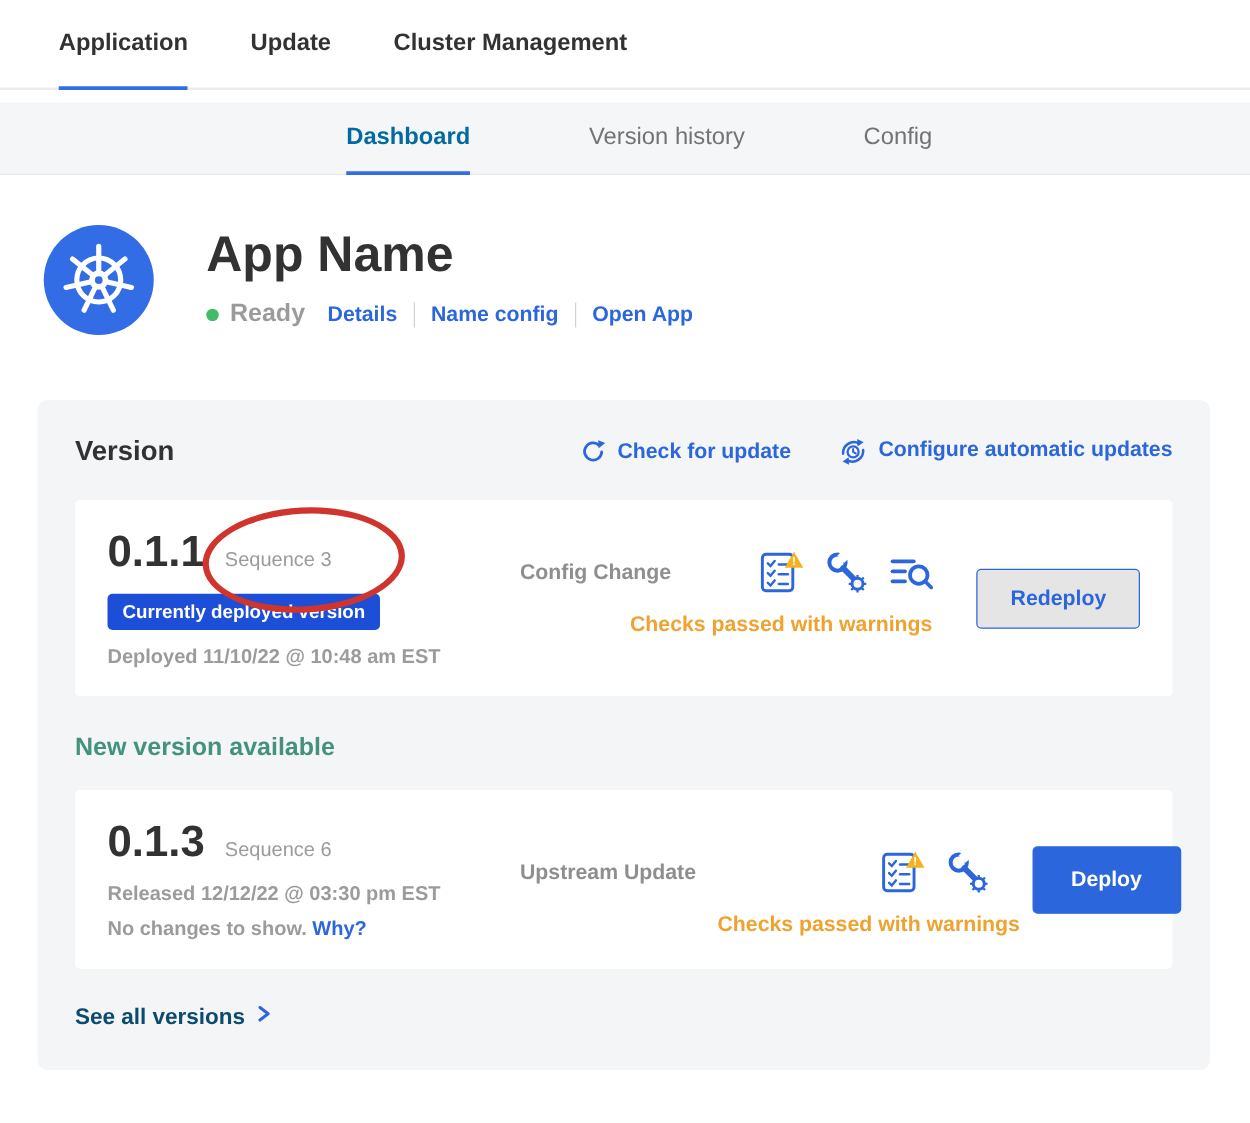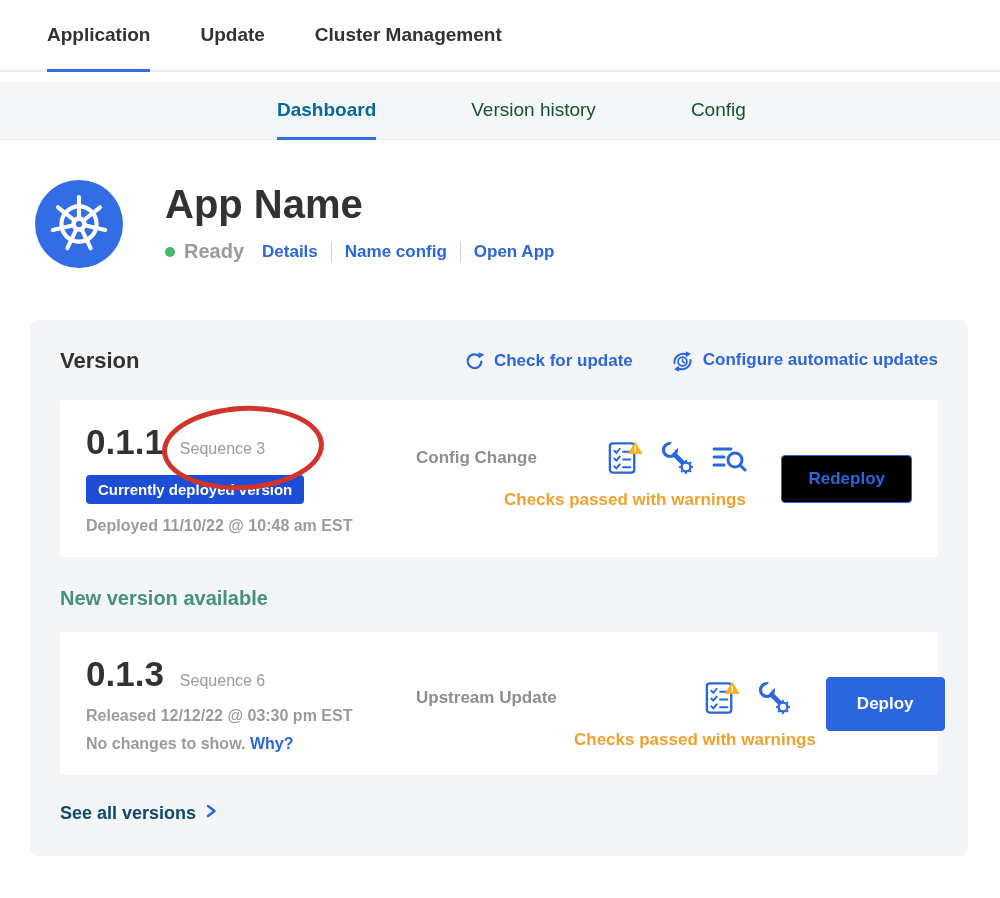--- a/index.html
+++ b/index.html
@@ -9,21 +9,21 @@
   
   .topnav{height:70px;display:flex;align-items:stretch;gap:50px;padding-left:47px;
           border-bottom:2px solid #ececec;background:#fff;}
   .topnav .tab{display:flex;align-items:center;font-size:19px;font-weight:700;color:#323232;
                border-bottom:3px solid transparent;margin-bottom:-2px;cursor:pointer;}
   .topnav .tab.active{border-bottom-color:#326de6;}
 
   
   .subnav{margin-top:10px;height:57px;background:#f4f6f7;border-bottom:1px solid #e6e9ea;
           display:flex;gap:95px;padding-left:277px;}
-  .subnav .tab{display:flex;align-items:center;font-size:19px;color:#14532d;white-space:nowrap;
+  .subnav .tab{display:flex;align-items:center;font-size:19px;color:#737373;white-space:nowrap;
                border-bottom:3px solid transparent;margin-bottom:-1px;cursor:pointer;}
   .subnav .tab.active{color:#0369a1;font-weight:700;border-bottom-color:#326de6;}
 
   
   .app-header{display:flex;align-items:flex-start;padding:40px 0 0 35px;}
   .logo{width:88px;height:88px;border-radius:50%;background:#326de6;display:flex;
         align-items:center;justify-content:center;flex:none;}
   .head-col{margin-left:42px;padding-top:2px;}
   .app-title{font-size:40px;font-weight:700;color:#323232;line-height:1.1;}
   .app-meta{display:flex;align-items:center;margin-top:14px;}
@@ -57,21 +57,21 @@
   .vmid-row{display:flex;align-items:center;justify-content:space-between;padding-right:24px;}
   .change-type{font-size:17px;font-weight:700;color:#8e8e8e;white-space:nowrap;}
   .icons{display:flex;gap:16px;align-items:center;}
   .sicon{cursor:pointer;display:flex;}
   .checks{margin-top:14px;font-size:17px;font-weight:700;color:#efa22f;white-space:nowrap;cursor:pointer;}
   .checks.c1{margin-left:88px;}
   .checks.c2{margin-left:158px;}
 
   .vbtn{align-self:center;margin-left:10px;}
   .btn{font-family:inherit;font-size:17px;font-weight:700;border-radius:4px;padding:13px 26px;cursor:pointer;}
-  .btn.outline{background:#000000;border:1.5px solid #2b66dd;color:#2b66dd;}
+  .btn.outline{background:#e5e5e5;border:1.5px solid #2b66dd;color:#2b66dd;}
   .btn.primary{background:#2b66dd;border:1.5px solid #2b66dd;color:#fff;padding:16px 30px;}
 
   .new-version{margin-top:30px;font-size:20px;font-weight:700;color:#44917e;}
 
   .see-all{margin-top:28px;display:flex;gap:8px;color:#0c4a6e;
            font-size:18px;font-weight:700;cursor:pointer;width:max-content;}
 
   
   .annotation-ellipse{position:absolute;left:76px;top:-16px;width:152px;height:74px;
     border:5px solid #d0342c;border-radius:50%;transform:rotate(-3deg);pointer-events:none;z-index:5;}

